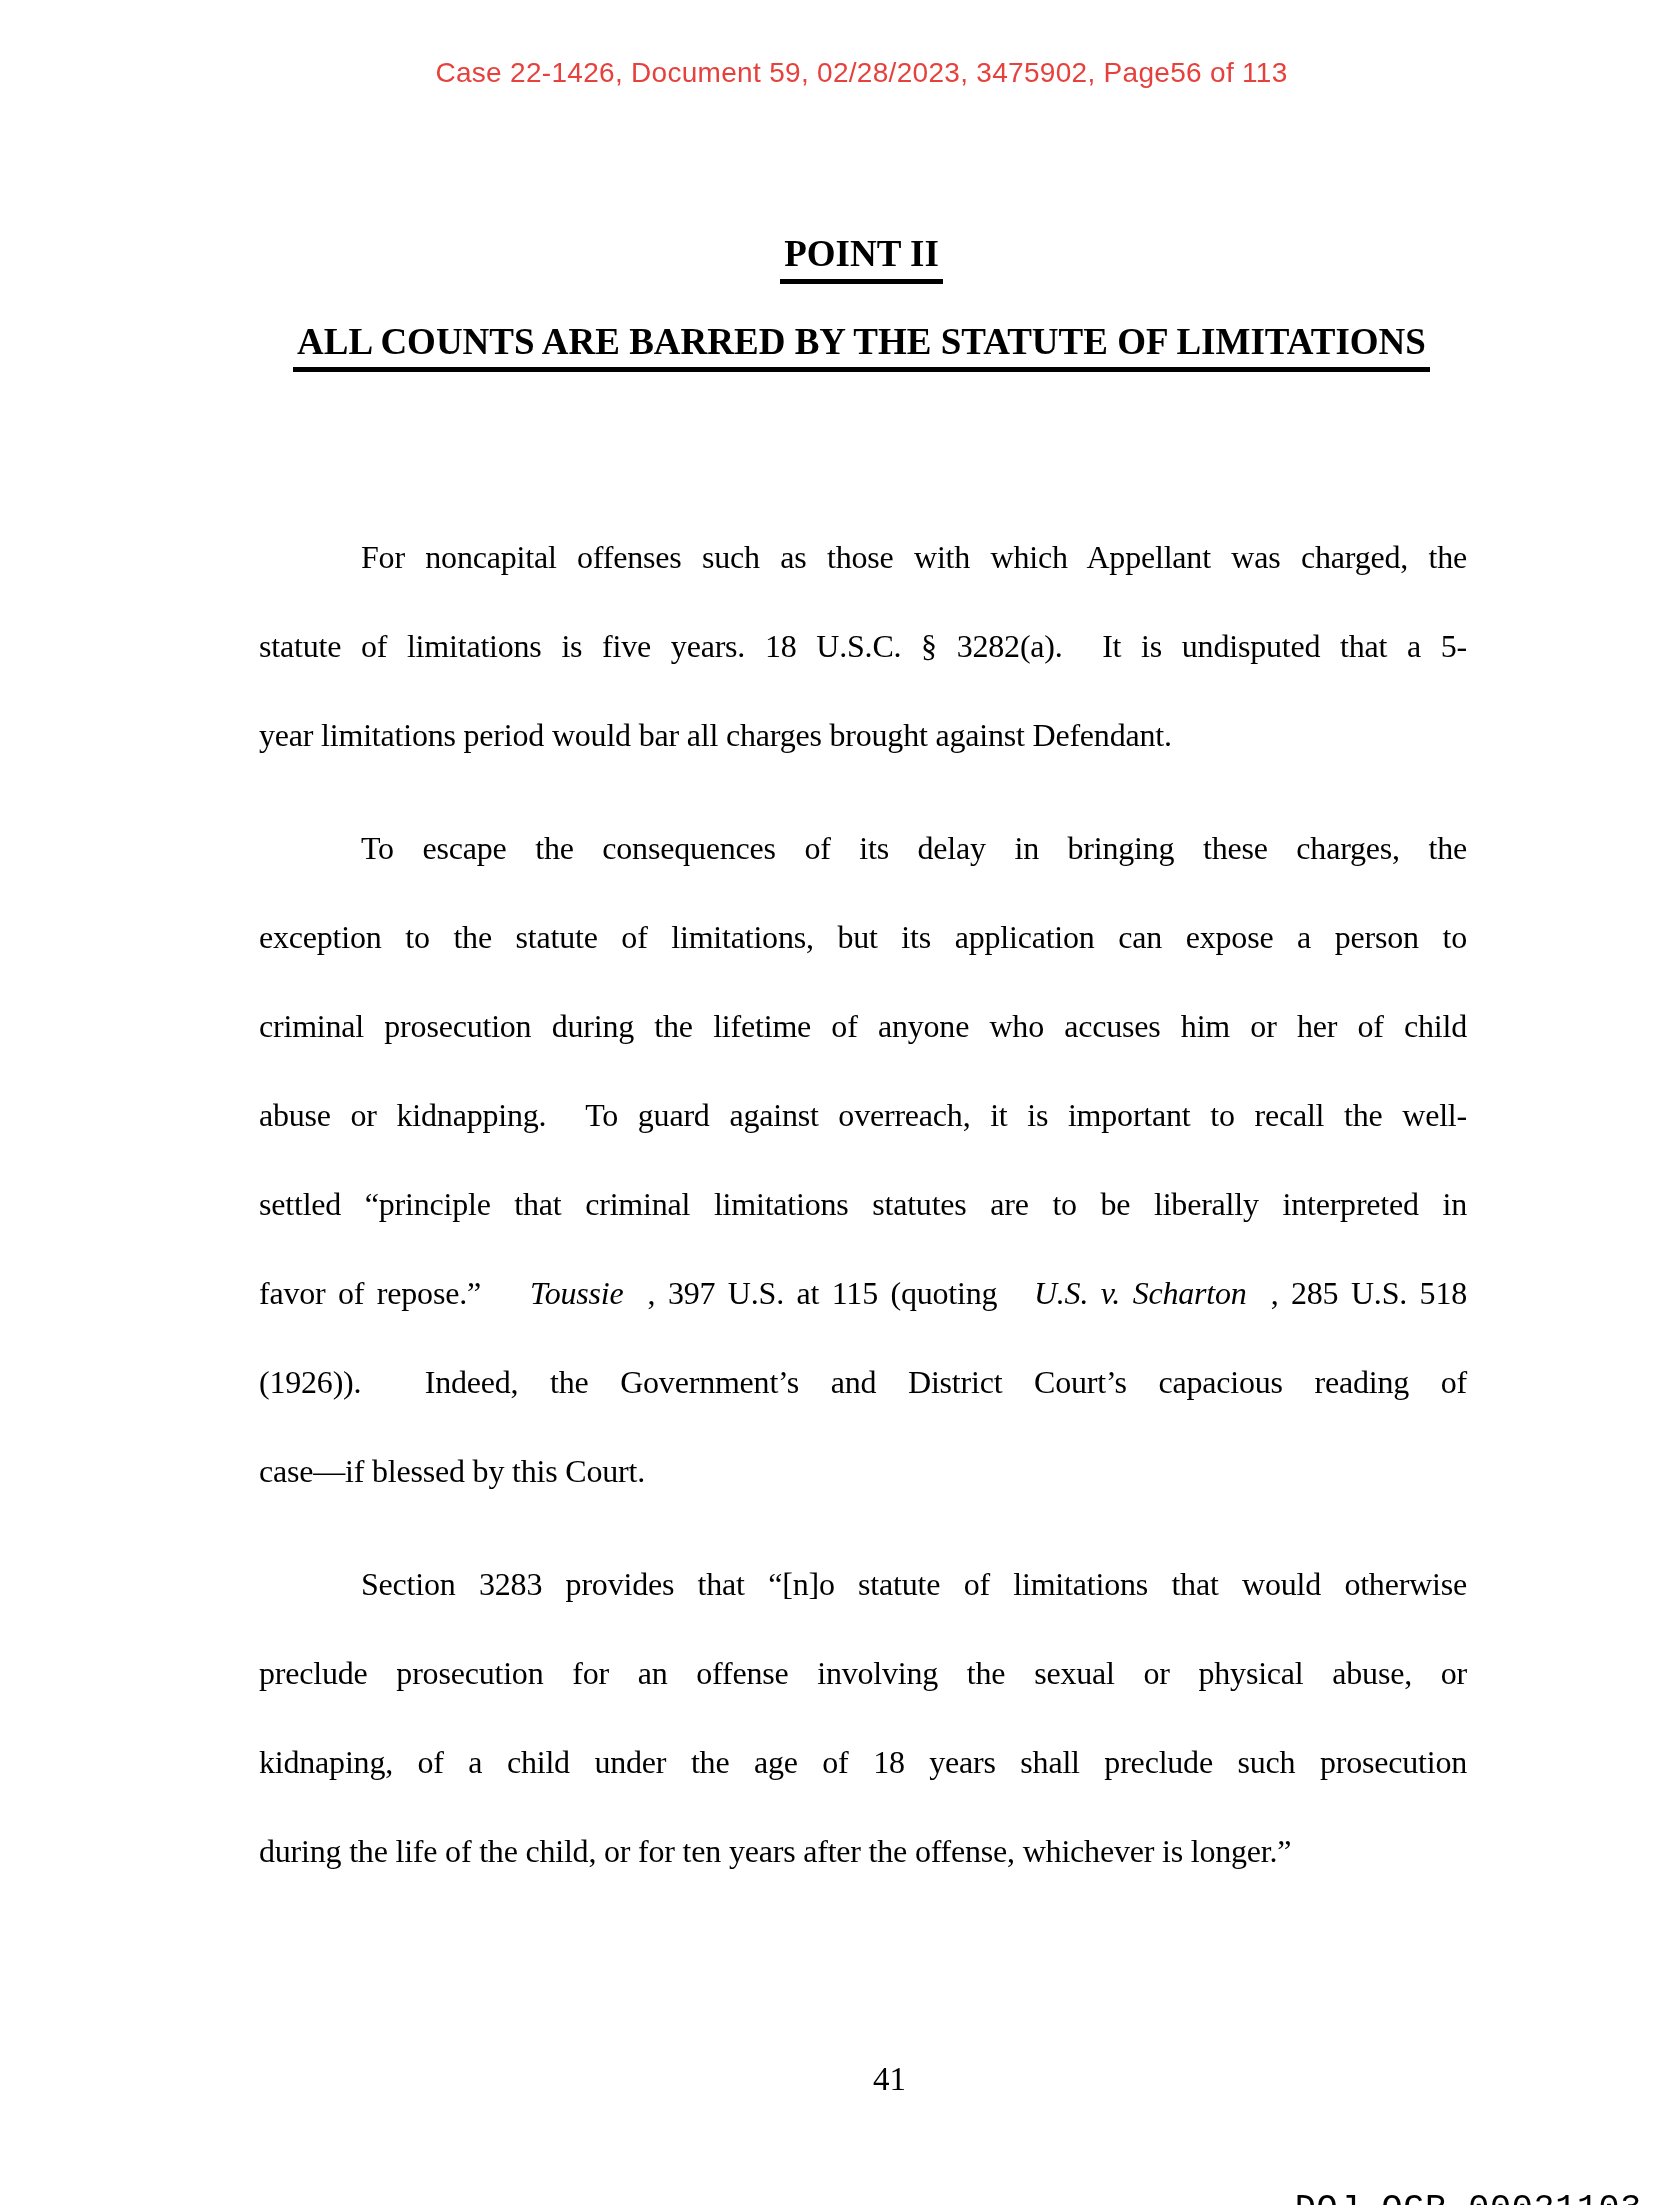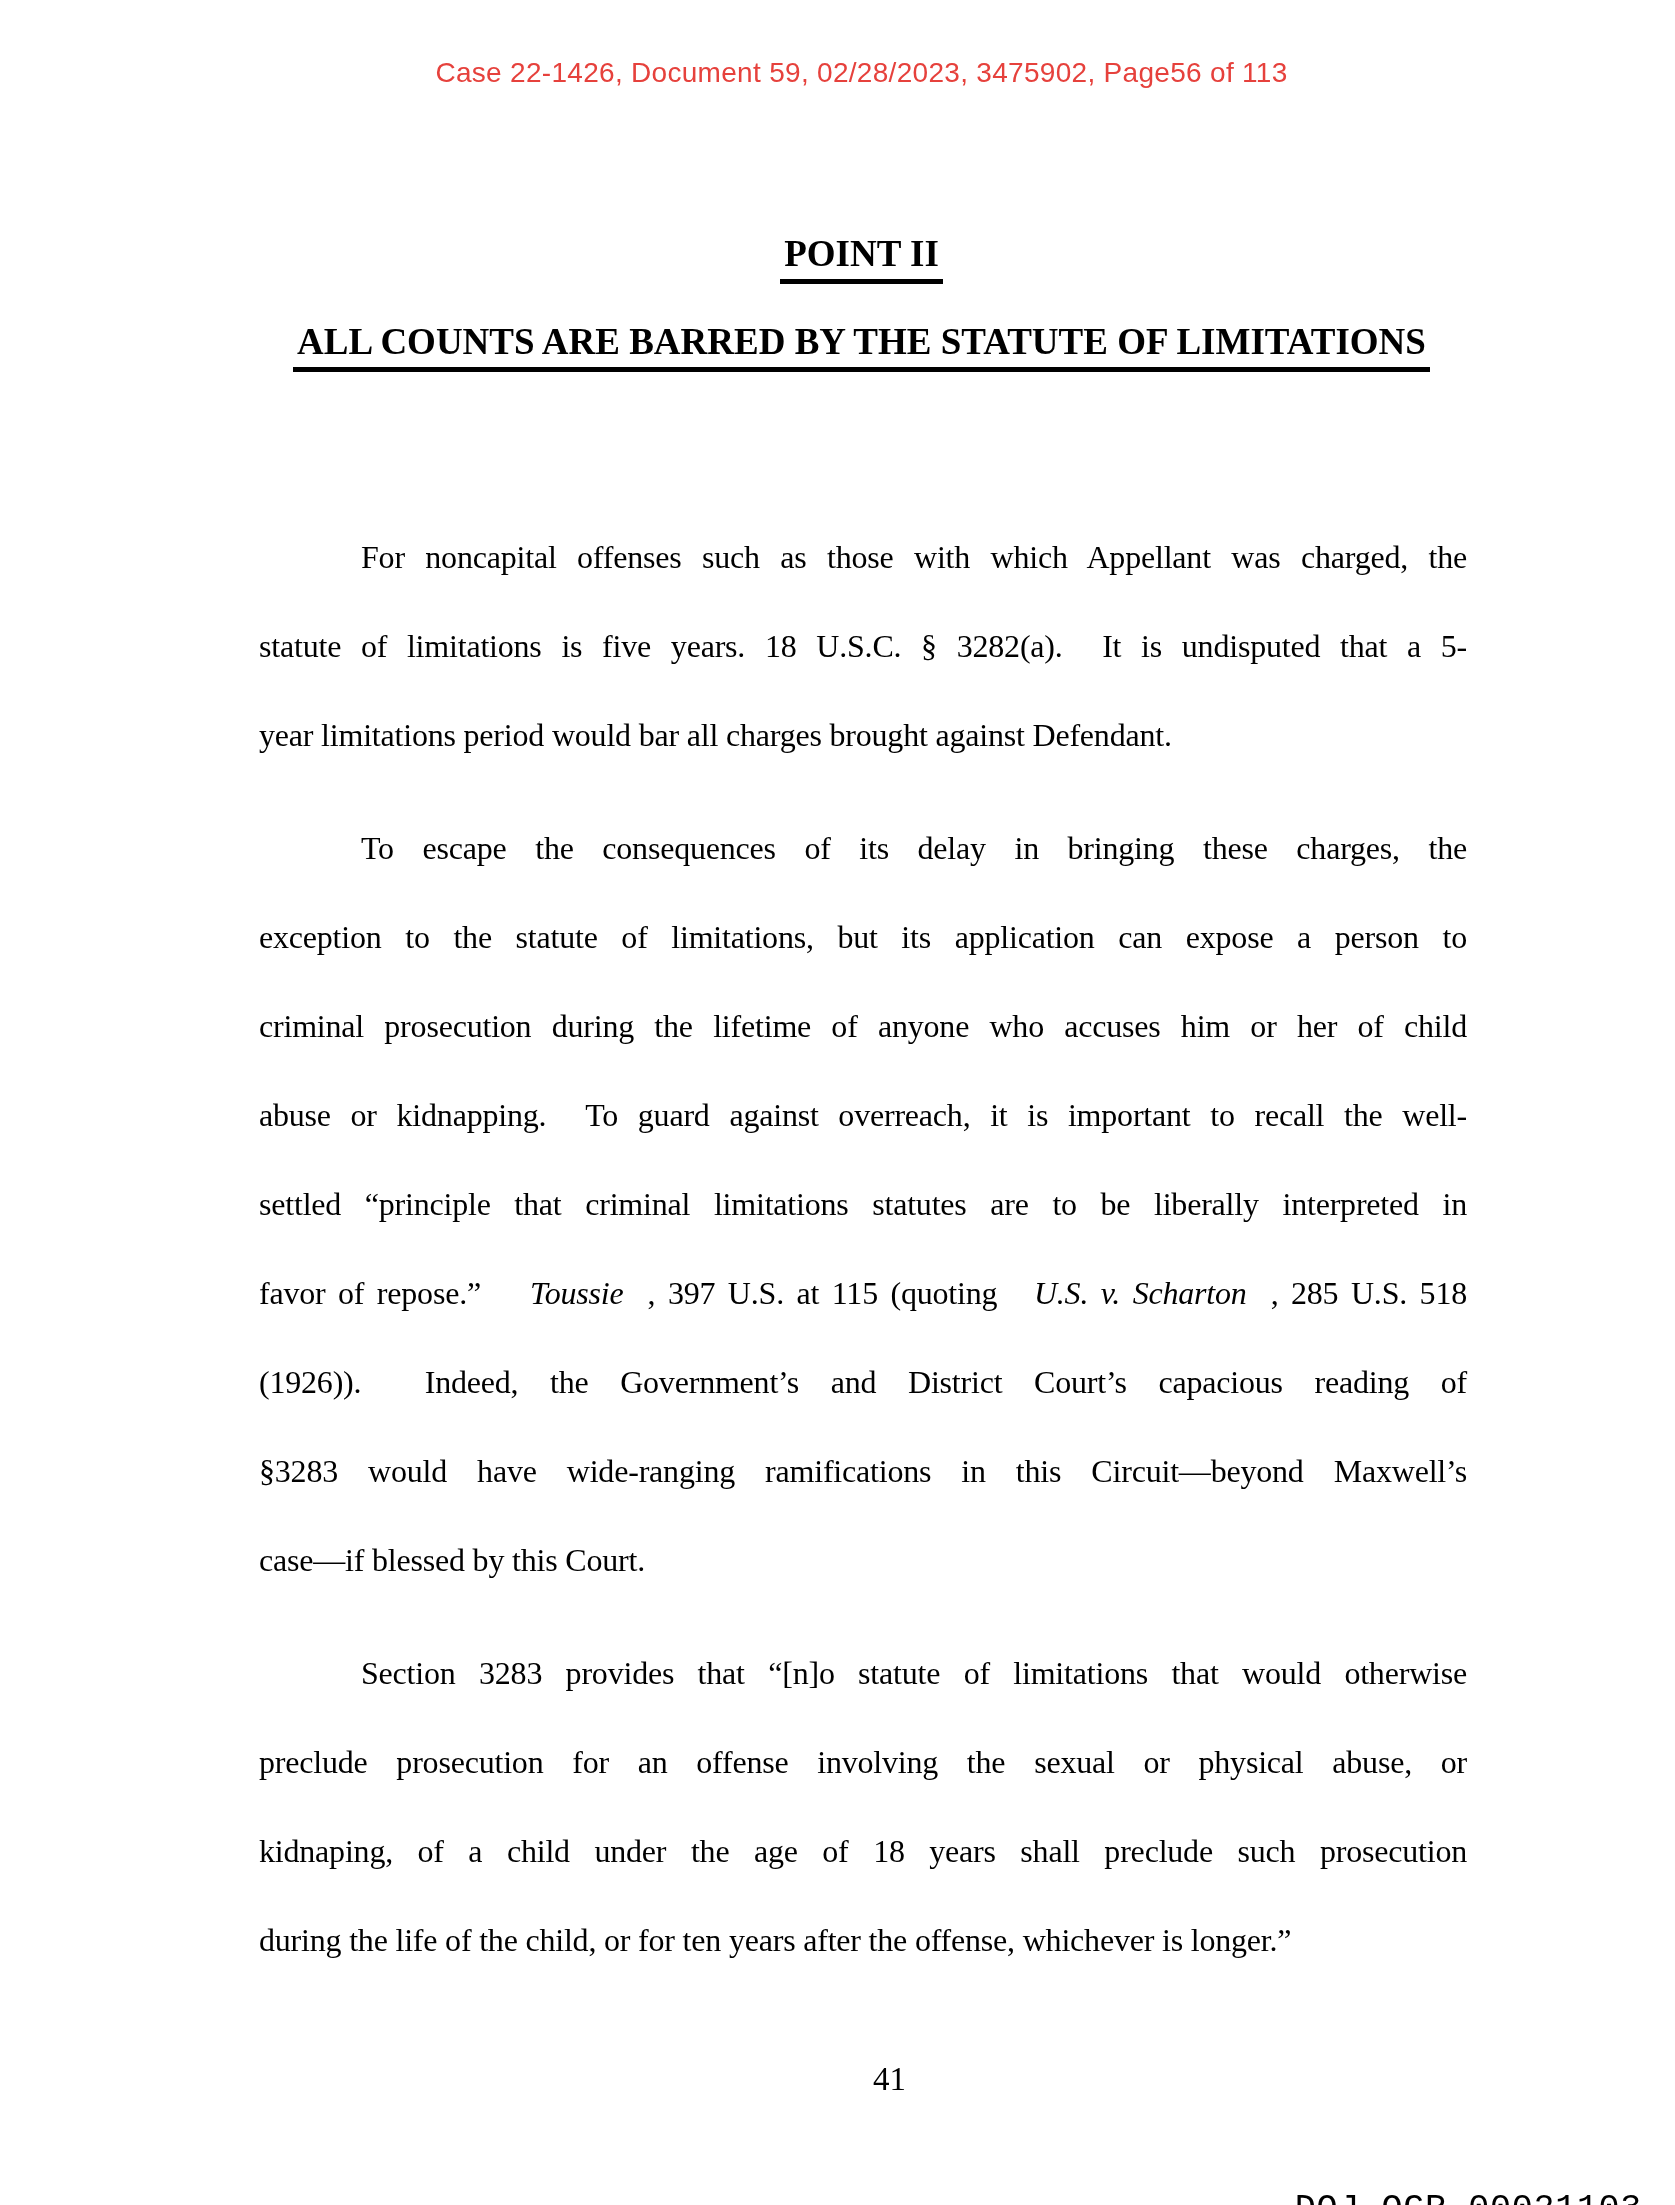--- a/index.html
+++ b/index.html
@@ -103,21 +103,20 @@
         <div class="body-line"><span>year limitations period would bar all charges brought against Defendant.</span></div>
       </div>
       <div>
         <div class="body-line justify indent"><span>To escape the consequences of its delay in bringing these charges, the</span></div>
         <div class="body-line justify"><span>exception to the statute of limitations, but its application can expose a person to</span></div>
         <div class="body-line justify"><span>criminal prosecution during the lifetime of anyone who accuses him or her of child</span></div>
         <div class="body-line justify"><span>abuse or kidnapping.&nbsp; To guard against overreach, it is important to recall the well-</span></div>
         <div class="body-line justify"><span>settled “principle that criminal limitations statutes are to be liberally interpreted in</span></div>
         <div class="body-line justify"><span>favor of repose.”&nbsp; </span><span class="italic">Toussie</span><span>, 397 U.S. at 115 (quoting </span><span class="italic">U.S. v. Scharton</span><span>, 285 U.S. 518</span></div>
         <div class="body-line justify"><span>(1926)).&nbsp; Indeed, the Government’s and District Court’s capacious reading of</span></div>
-        <div class="body-line justify"><span>§3283 would have wide-ranging ramifications in this Circuit—beyond Maxwell’s</span></div>
         <div class="body-line"><span>case—if blessed by this Court.</span></div>
       </div>
       <div>
         <div class="body-line justify indent"><span>Section 3283 provides that “[n]o statute of limitations that would otherwise</span></div>
         <div class="body-line justify"><span>preclude prosecution for an offense involving the sexual or physical abuse, or</span></div>
         <div class="body-line justify"><span>kidnaping, of a child under the age of 18 years shall preclude such prosecution</span></div>
         <div class="body-line"><span>during the life of the child, or for ten years after the offense, whichever is longer.”</span></div>
       </div>
     </div>
 

